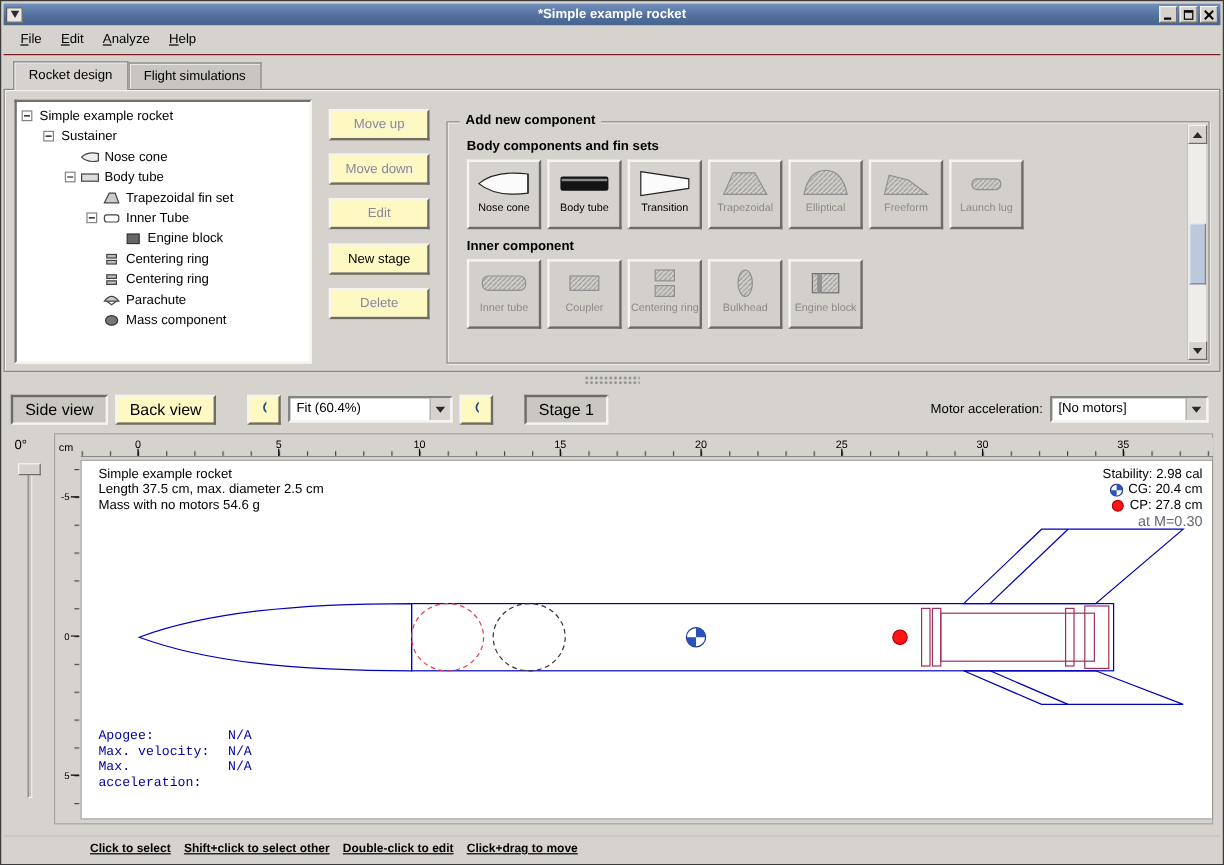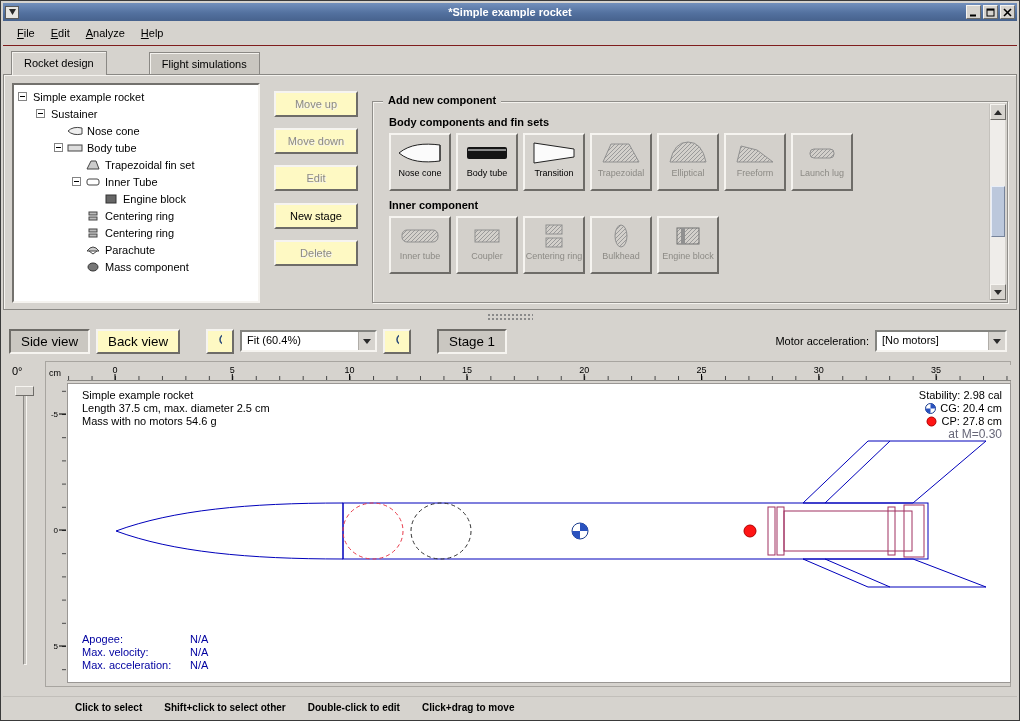--- a/index.html
+++ b/index.html
@@ -22,21 +22,21 @@
             border:1px solid; border-color:#f6f4f0 #6e6c68 #6e6c68 #f6f4f0;
             display:flex; align-items:center; justify-content:center; }
 
   
   .menubar { height:25px; flex:none; display:flex; align-items:center; padding-left:6px;
              background:#d6d3ce; border-bottom:1px solid #7f1d1d; }
   .menu-item { display:inline-block; padding:4px 8px; }
   .menu-item::first-letter { text-decoration:underline; }
 
   
-  .tabstrip { height:28px; flex:none; display:flex; align-items:flex-end; padding:0 0 0 8px;gap:42px; }
+  .tabstrip { height:28px; flex:none; display:flex; align-items:flex-end; padding:0 0 0 8px; }
   .tab { border:1px solid #8a8884; border-bottom:none; padding:5px 12px 4px;
          background:#c9c6c0; box-shadow:inset 1px 1px 0 #f4f2ee; position:relative; }
   .tab.active { background:#d6d3ce; margin-bottom:-1px; padding-bottom:6px; z-index:3; }
 
   
   .top-panel { height:236px; flex:none; border:1px solid #8a8884; background:#d6d3ce;
                box-shadow:inset 1px 1px 0 #f4f2ee; display:flex; padding:8px 8px 6px 8px; gap:8px; }
 
   .tree-panel { width:248px; flex:none; background:#fff;
                 border:2px solid; border-color:#73716d #f6f4f0 #f6f4f0 #73716d;
@@ -114,27 +114,27 @@
   .h-ruler { position:absolute; left:64px; top:6px; width:944px; height:16px; }
   .v-ruler { position:absolute; left:46px; top:24px; width:18px; height:300px; }
   .drawing { position:absolute; left:64px; top:24px; width:944px; height:300px;
              background:#fff; border:1px solid #9a9794; }
   .drawing svg.rocket { position:absolute; left:0; top:0; }
 
   .info-block { position:absolute; left:14px; top:5px; line-height:13px; }
   .stab-block { position:absolute; right:8px; top:5px; text-align:right; line-height:13px; }
   .stab-row { display:flex; align-items:center; justify-content:flex-end; gap:4px; }
   .mach { font-size:12px; color:#667; }
-  .flight-block { position:absolute; left:14px; bottom:10px; color:#0000a0; line-height:13px; }
+  .flight-block { position:absolute; left:14px; bottom:22px; color:#0000a0; line-height:13px;font-family:Liberation Mono, monospace; }
   .f-row { display:flex; }
   .f-row .fl { width:108px; }
 
   
-  .statusbar { height:22px; flex:none; display:flex; align-items:center; gap:22px;
-               padding-left:72px; font-size:10px; font-weight:bold; border-top:1px solid #c2bfba; }
+  .statusbar { height:22px; flex:none; display:flex; align-items:center; gap:11px;
+               padding-left:72px; font-size:10px; font-weight:bold; border-top:1px solid #c2bfba;text-decoration:underline; }
 </style>
 </head>
 <body>
 
 <svg width="0" height="0" style="position:absolute">
   <defs>
     <pattern id="hatch" patternUnits="userSpaceOnUse" width="4" height="4">
       <path d="M0,4 L4,0" stroke="#9a9a9a" stroke-width="1" fill="none"></path>
     </pattern>
   </defs>

